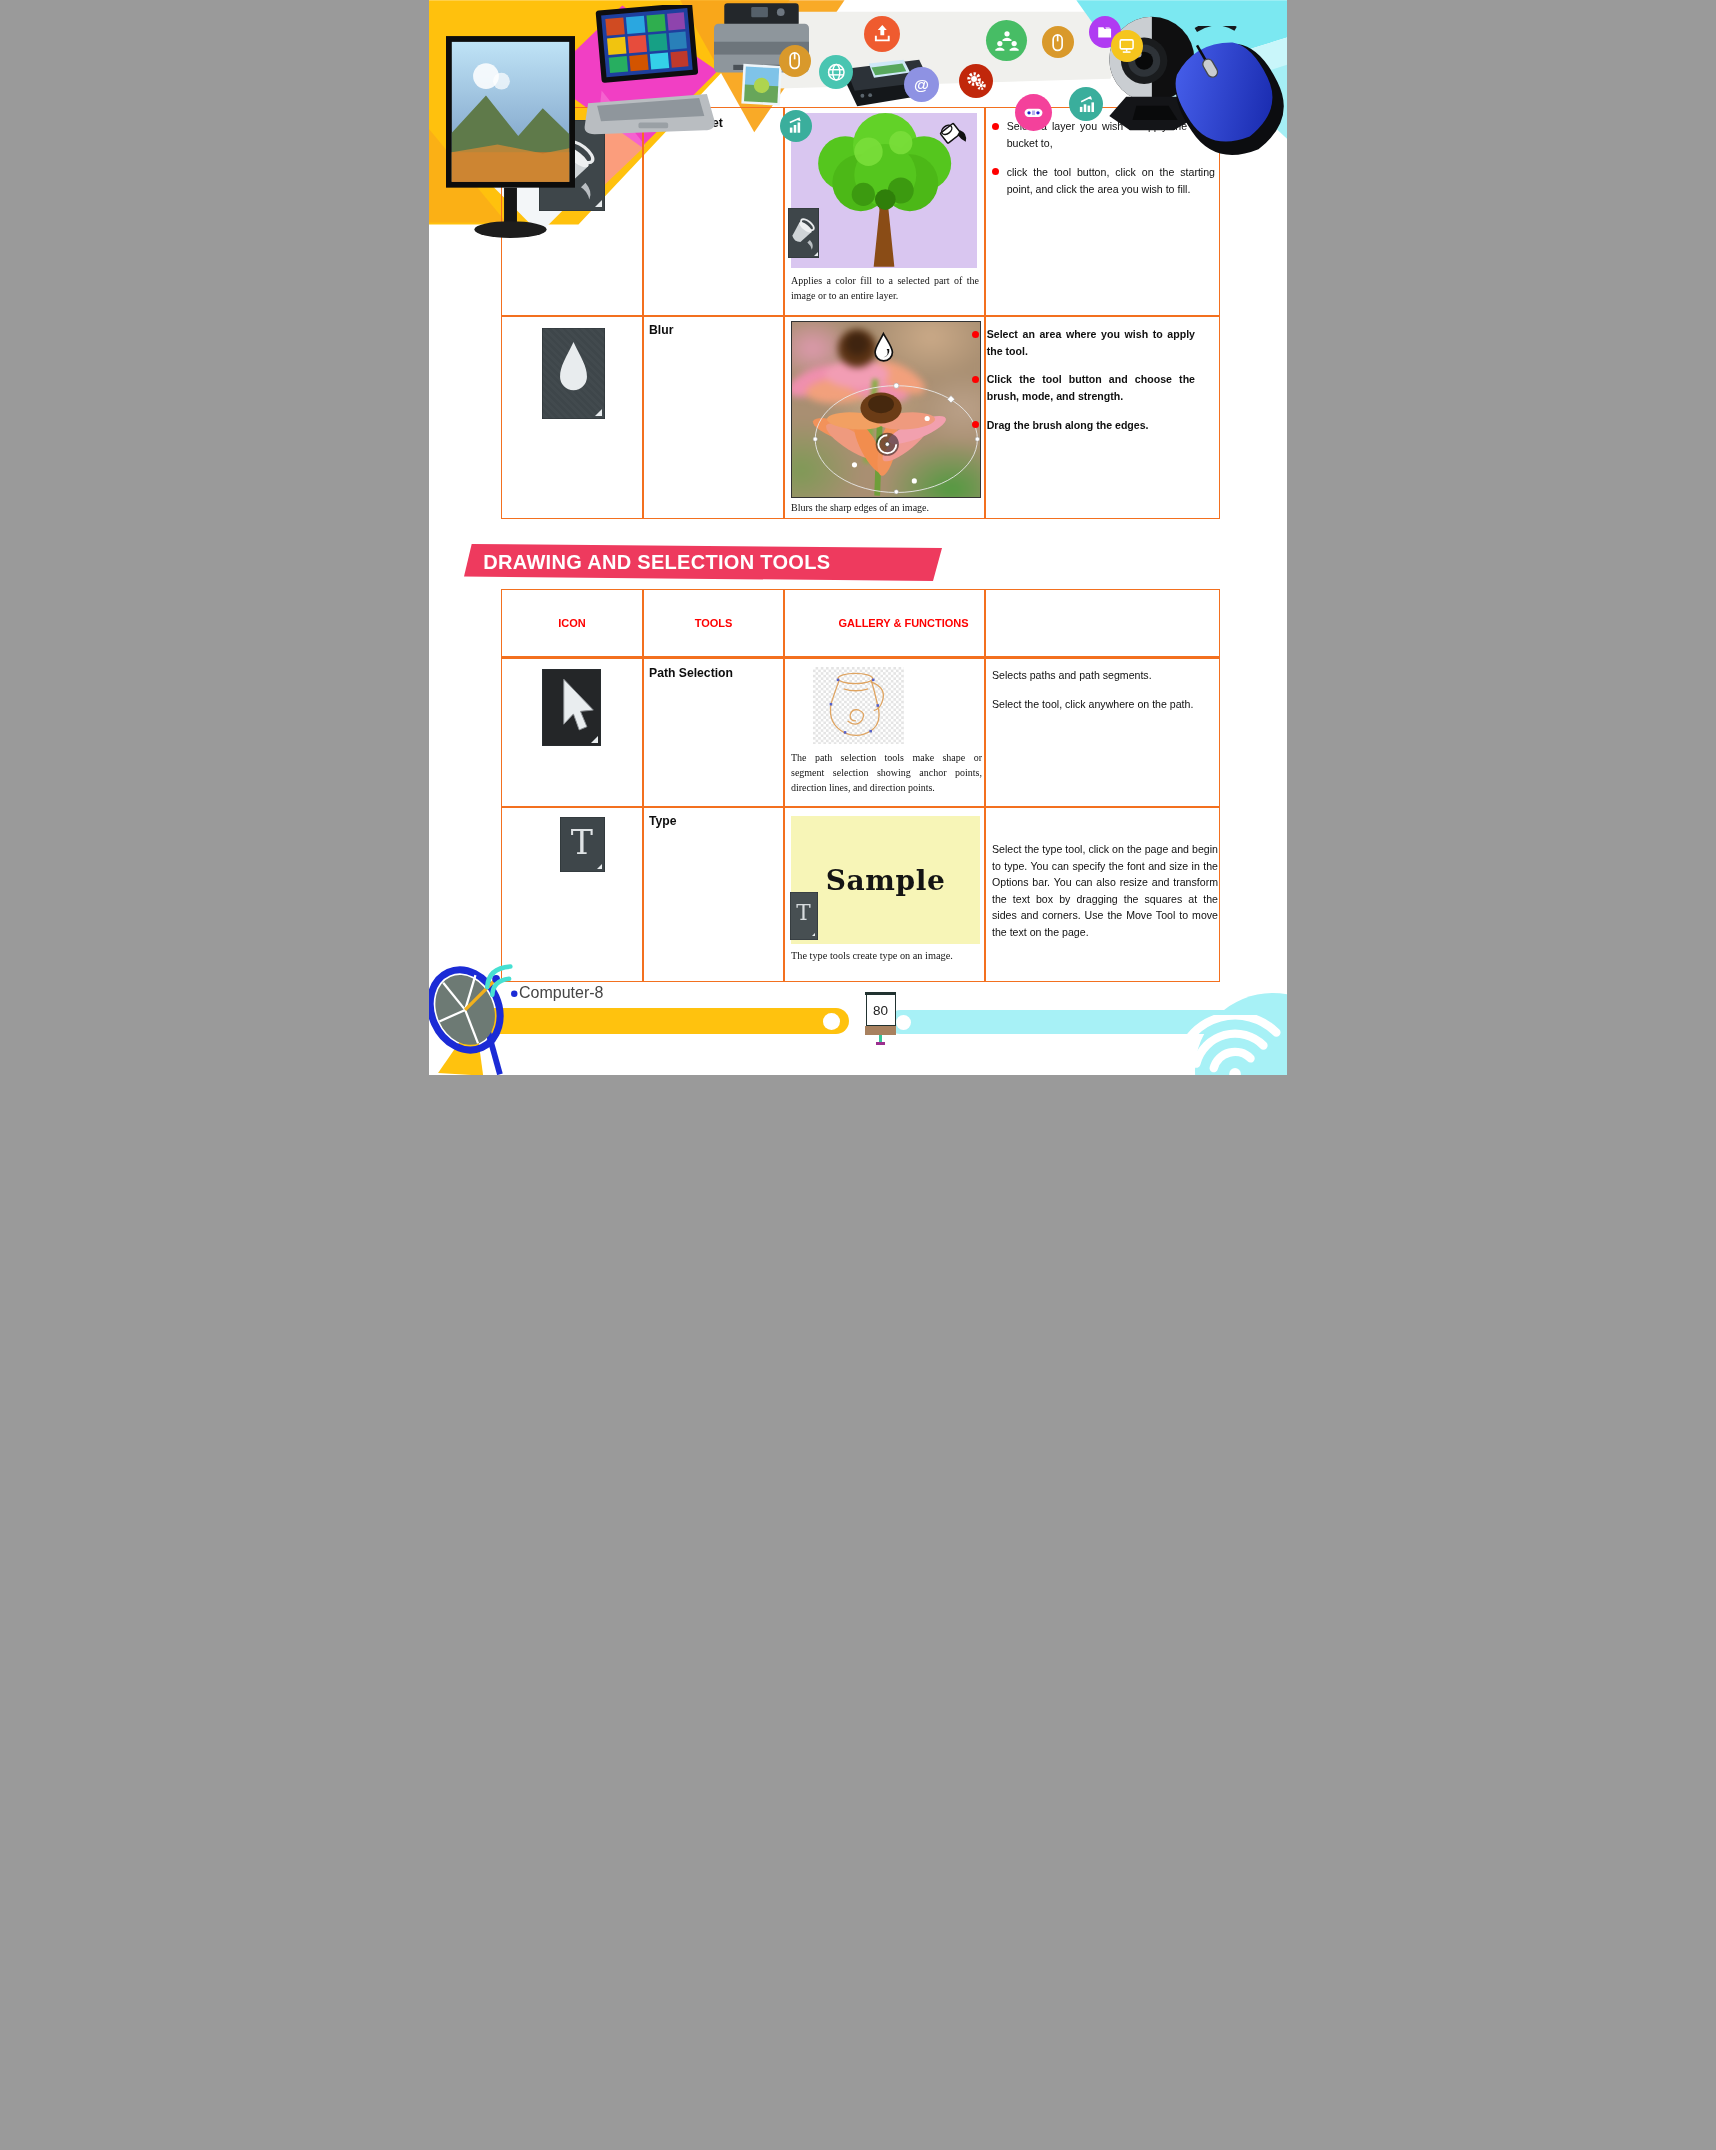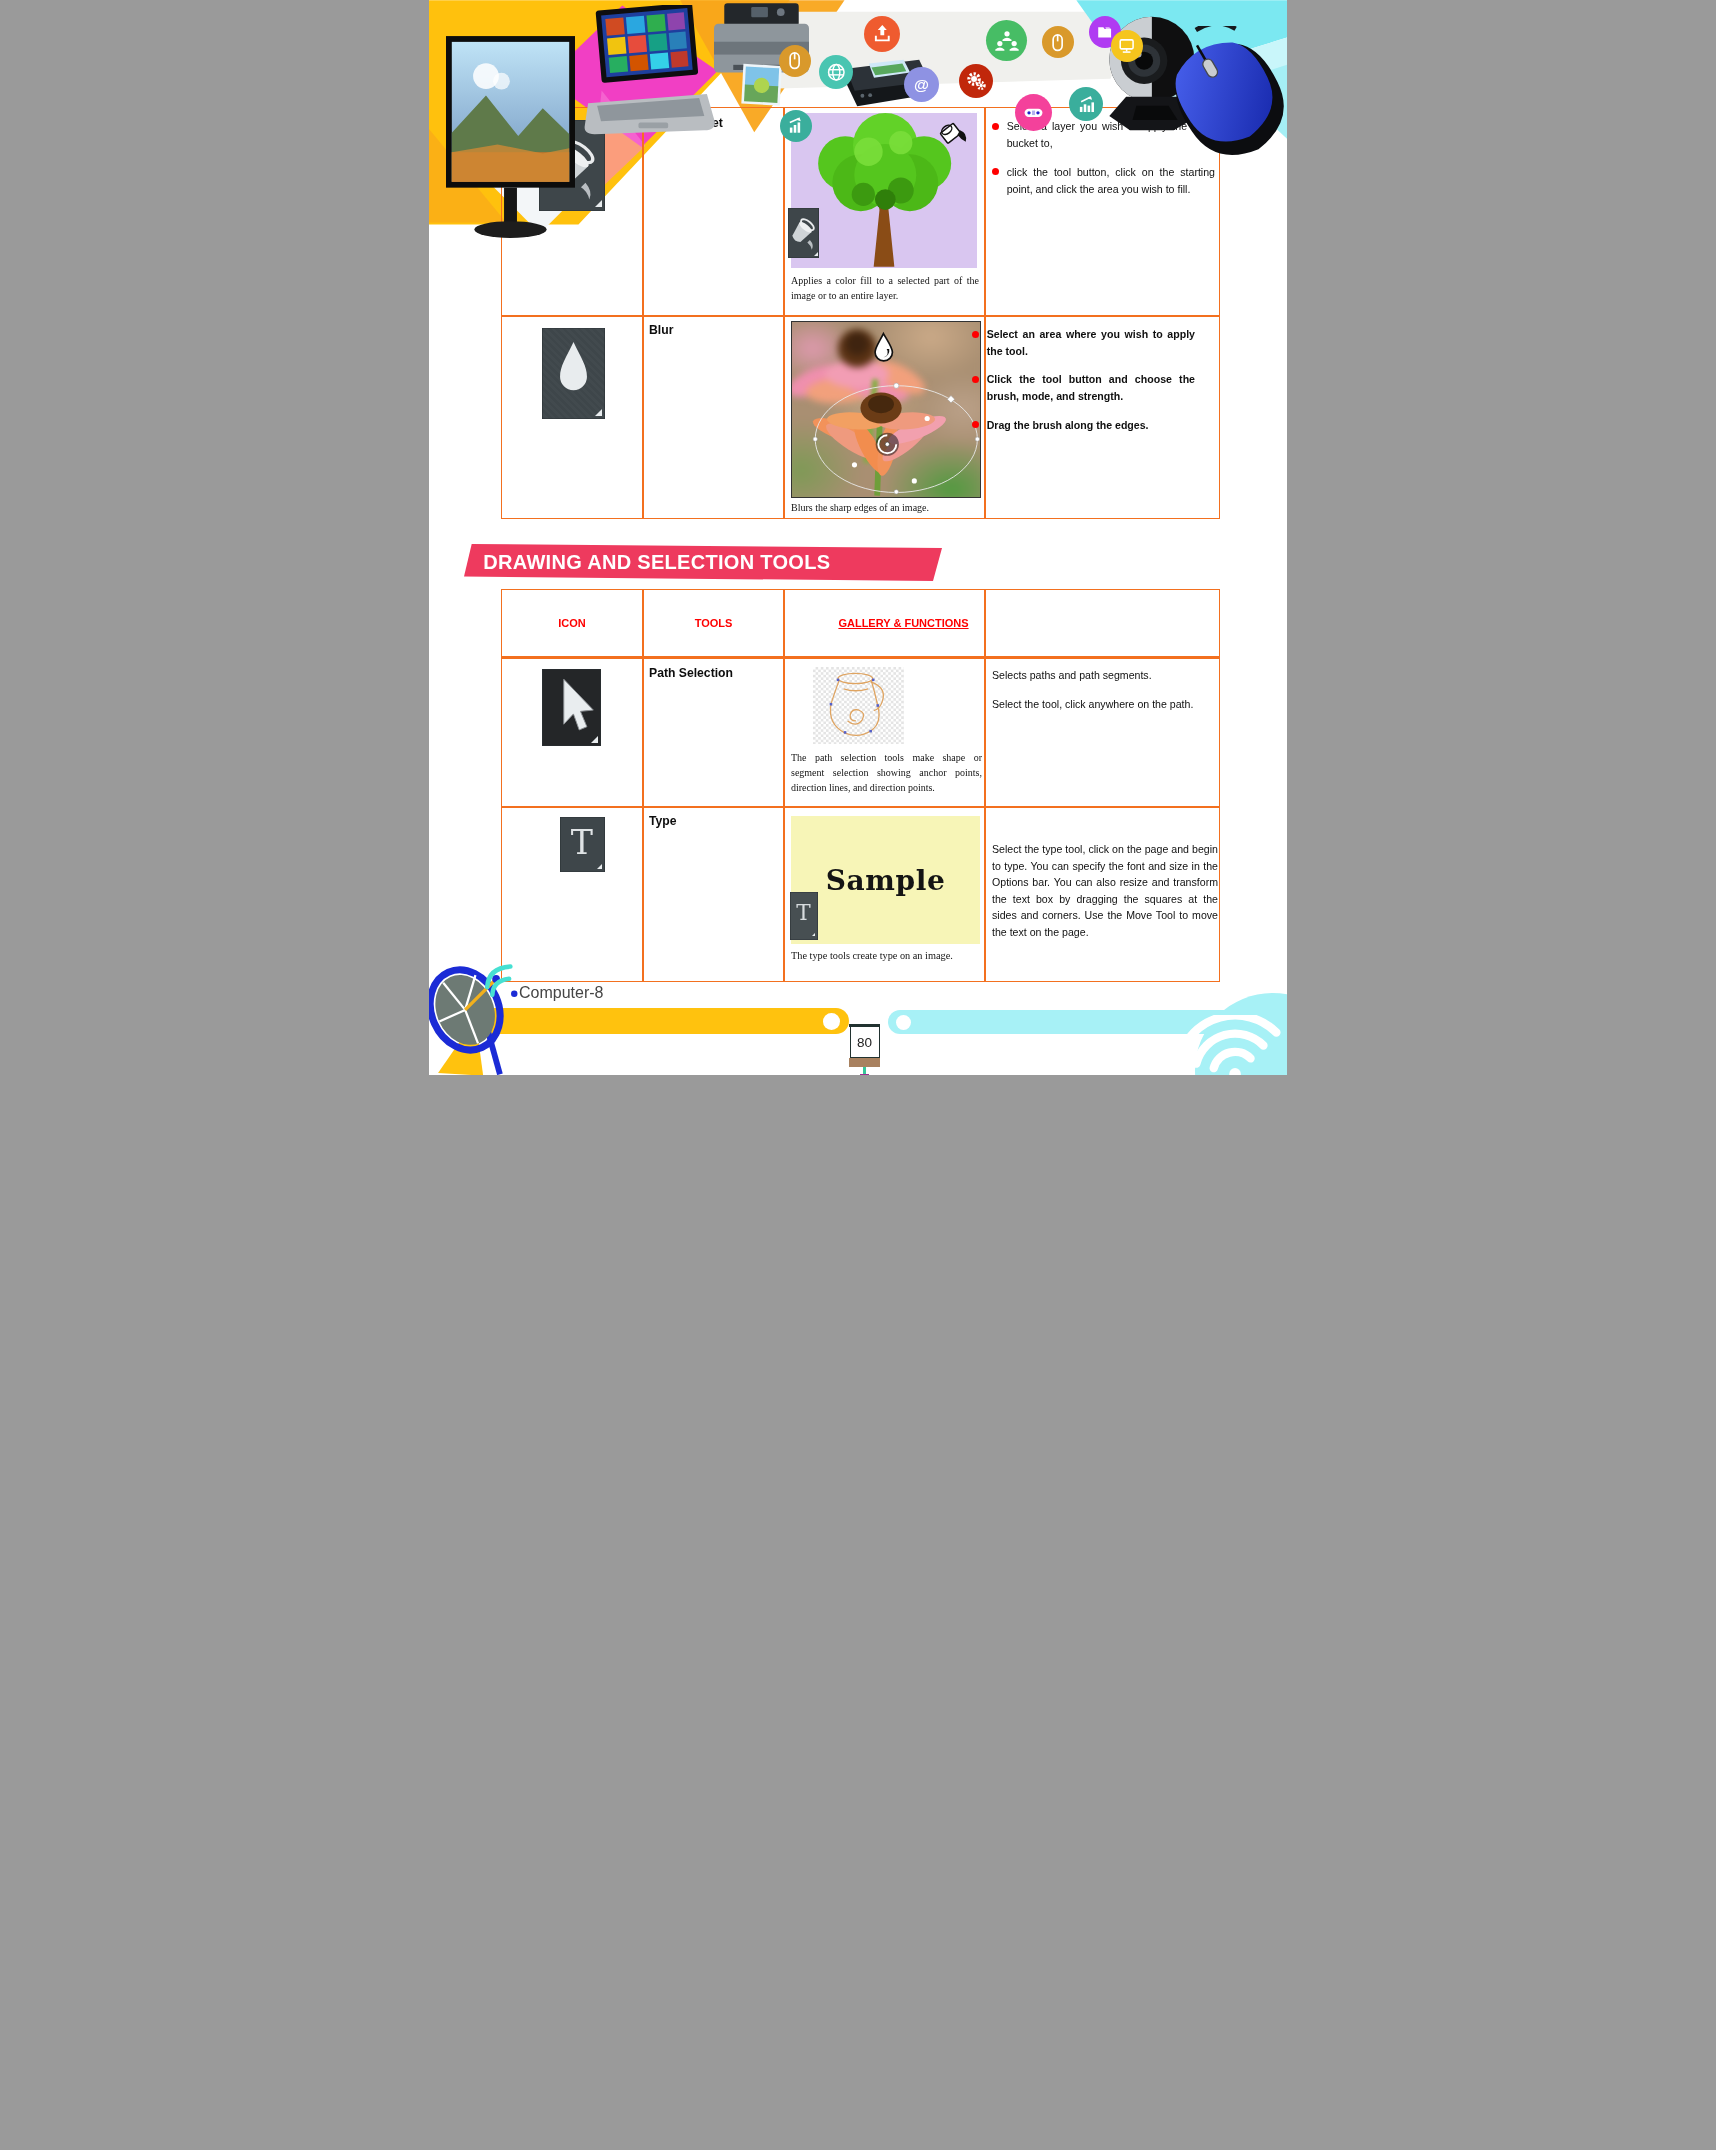--- a/index.html
+++ b/index.html
@@ -424,21 +424,21 @@
 
   <div class="abs tbl" style="left:72px;top:589px;width:717px;height:391px;">
     <div class="vline" style="left:140px;"></div>
     <div class="vline" style="left:281px;"></div>
     <div class="vline" style="left:482px;"></div>
     <div class="hline" style="top:66px;height:3.2px;"></div>
     <div class="hline" style="top:216px;height:1.9px;"></div>
 
     <div class="hcell" style="left:0;top:0;width:140px;height:66px;">ICON</div>
     <div class="hcell" style="left:142px;top:0;width:139px;height:66px;">TOOLS</div>
-    <div class="hcell" style="left:283px;top:0;width:237px;height:66px;text-decoration:underline;">GALLERY &amp; FUNCTIONS</div>
+    <div class="hcell" style="left:283px;top:0;width:237px;height:66px;">GALLERY &amp; FUNCTIONS</div>
 
     <div class="abs toolicon" style="left:40px;top:79px;width:59px;height:77px;background:#242628;">
       <svg width="59" height="77" viewBox="0 0 92 120">
         <path d="M34 16 L34 86 L49 70 L58 95 L70 90 L60 66 L80 64 Z" fill="#e9edef" stroke="#8a8f93" stroke-width="1.5"></path>
       </svg>
       <div class="corner"></div>
     </div>
     <div class="abs toolname" style="left:147px;top:76px;text-align:right;">Path Selection</div>
 
     <div class="abs checker" style="left:311px;top:77px;width:91px;height:77px;">
@@ -496,21 +496,21 @@
     <path d="M16 54 Q17 32 42 29" fill="none" stroke="#46E0D2" stroke-width="7" stroke-linecap="round"></path>
     <circle cx="50" cy="52" r="5" fill="#1b2bd6"></circle>
   </svg>
 
   <div class="abs computer8" style="left:90px;top:984px;">Computer-8</div>
 
   <div class="abs ybar" style="left: 11.6px; top: 1008px; width: 408px; height: 26.4px; background: rgb(255, 194, 14);">
     <div class="hole" style="right:9px;top:5.2px;width:17px;height:17px;"></div>
   </div>
 
-  <div class="abs easel" style="left:420px;top:992px;margin-top:32px;">
+  <div class="abs easel" style="left:436px;top:992px;">
     <div class="etop"></div>
     <div class="eboard">80</div>
     <div class="ebrown"></div>
     <div class="eleg"></div>
     <div class="efoot"></div>
   </div>
 
   <div class="abs cbar" style="left: 459px; top: 1010px; width: 361px; height: 24px; background: rgb(167, 241, 246);">
     <div class="hole" style="left:7.7px;top:4.5px;width:15.5px;height:15.5px;"></div>
   </div>

